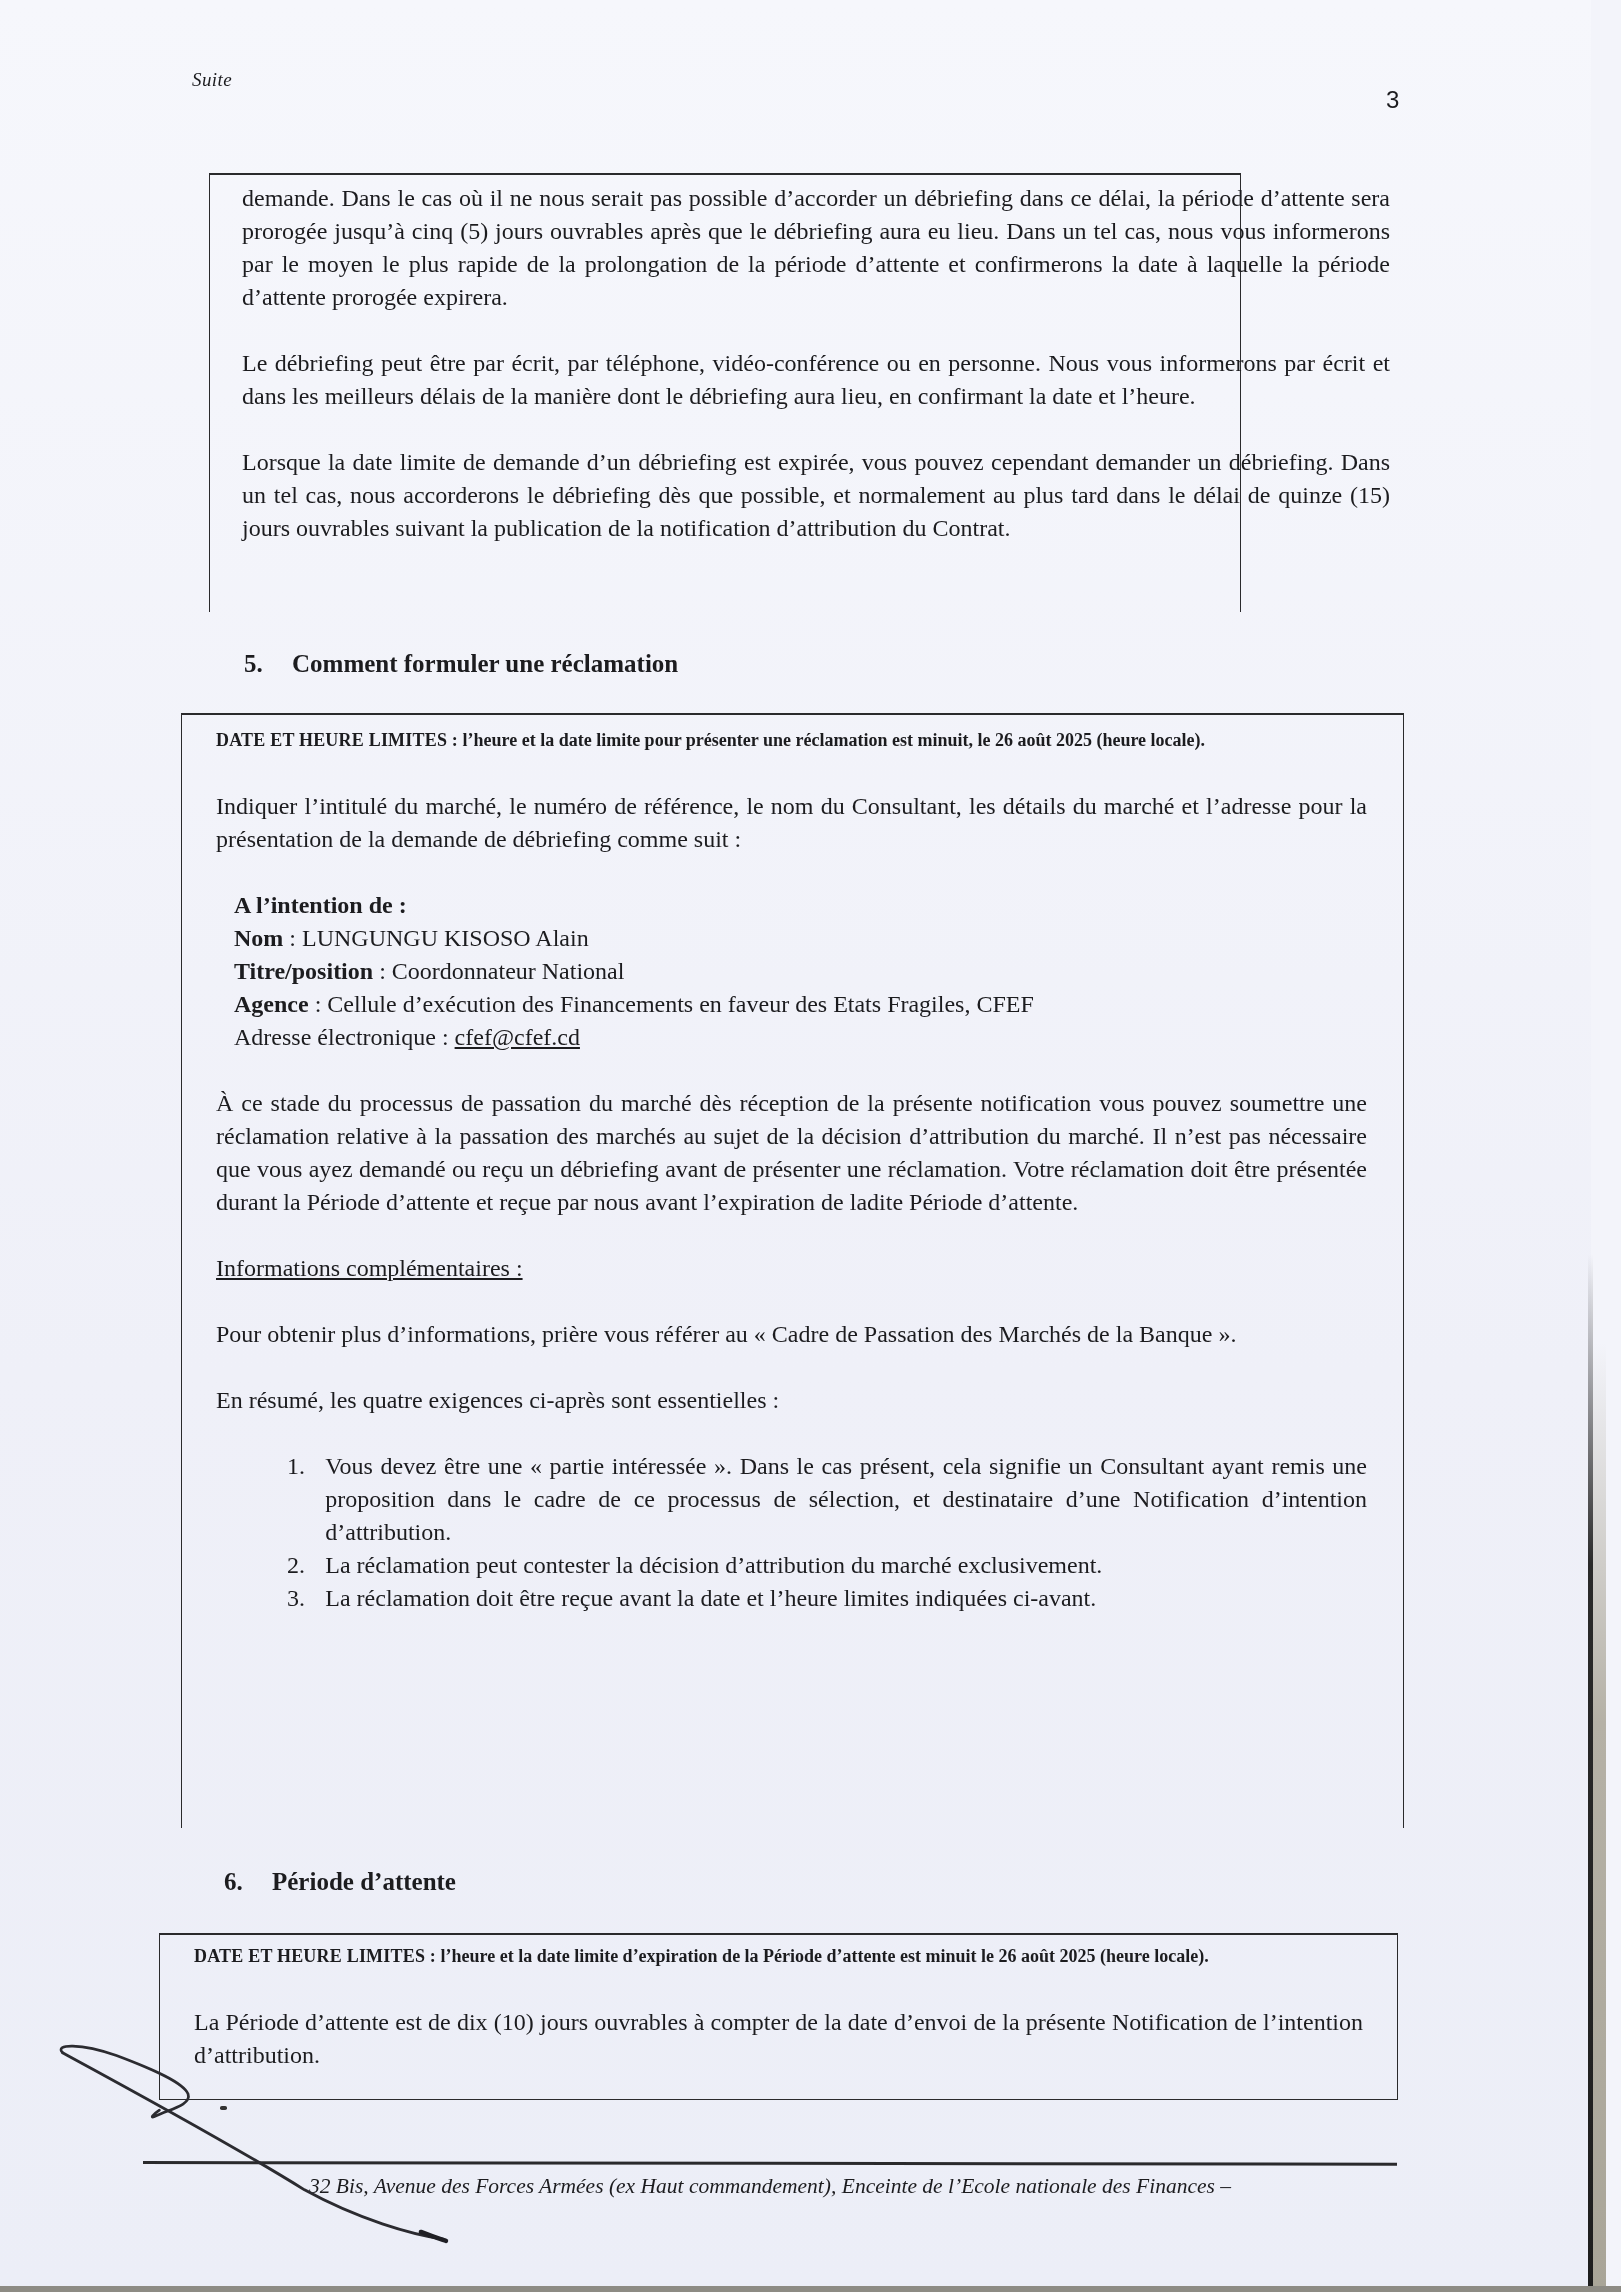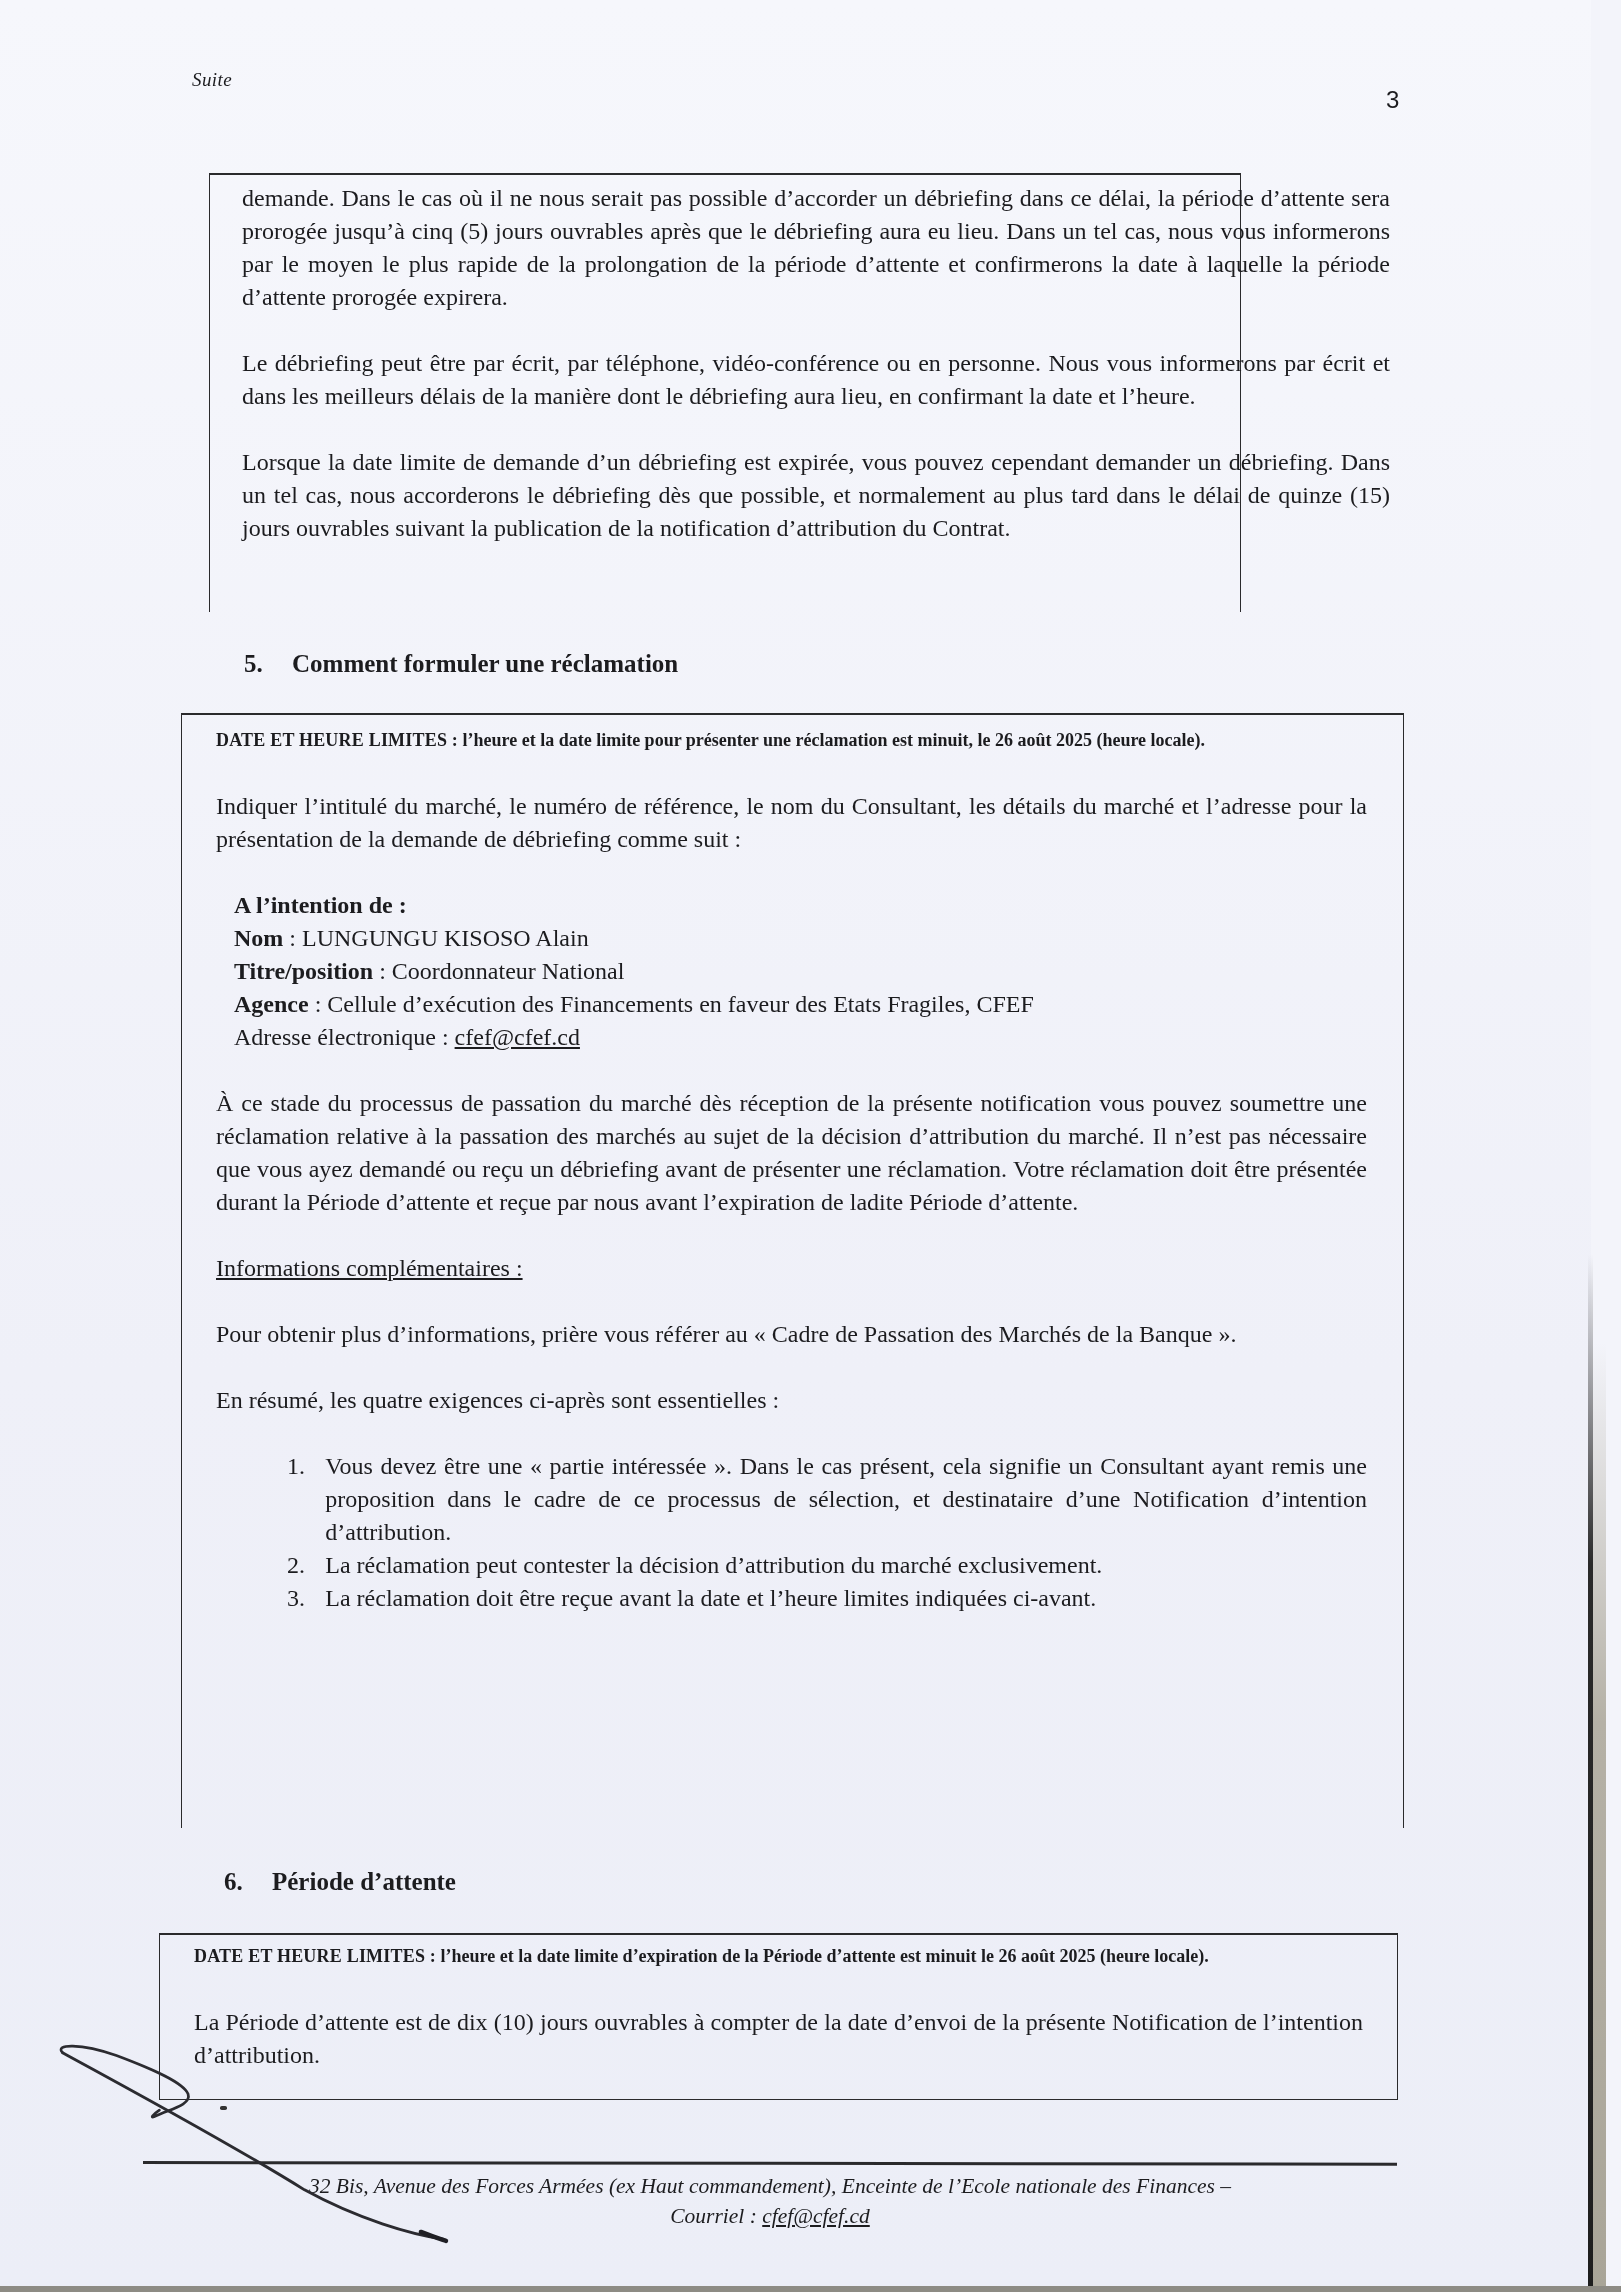--- a/index.html
+++ b/index.html
@@ -154,21 +154,20 @@
     </p>
     <p>La Période d’attente est de dix (10) jours ouvrables à compter de la date d’envoi de la présente Notification de l’intention d’attribution.</p>
   </div>
 </div>
 
 <div class="abs scan-mark"></div>
 
 <div class="abs footer-rule"></div>
 <div class="abs footer">
   <div>32 Bis, Avenue des Forces Armées (ex Haut commandement), Enceinte de l’Ecole nationale des Finances –</div>
-  <div><span>Courriel : </span><span class="email">cfef@cfef.cd</span></div>
 </div>
 
 <svg class="abs signature" viewBox="0 0 1810 2560" xmlns="http://www.w3.org/2000/svg">
   <path d="M70 2292 C 60 2282, 90 2281, 130 2295 C 170 2310, 205 2325, 210 2338 C 214 2350, 190 2355, 175 2362 C 165 2367, 172 2360, 178 2356" fill="none" stroke="#2b2b30" stroke-width="3" stroke-linecap="round"></path>
   <path d="M70 2292 C 140 2330, 260 2395, 340 2445 C 400 2478, 460 2495, 495 2500" fill="none" stroke="#2b2b30" stroke-width="3.2" stroke-linecap="round"></path>
   <path d="M470 2492 C 485 2498, 492 2500, 498 2502" fill="none" stroke="#1f1f24" stroke-width="5" stroke-linecap="round"></path>
 </svg>
 
 
 </body></html>

